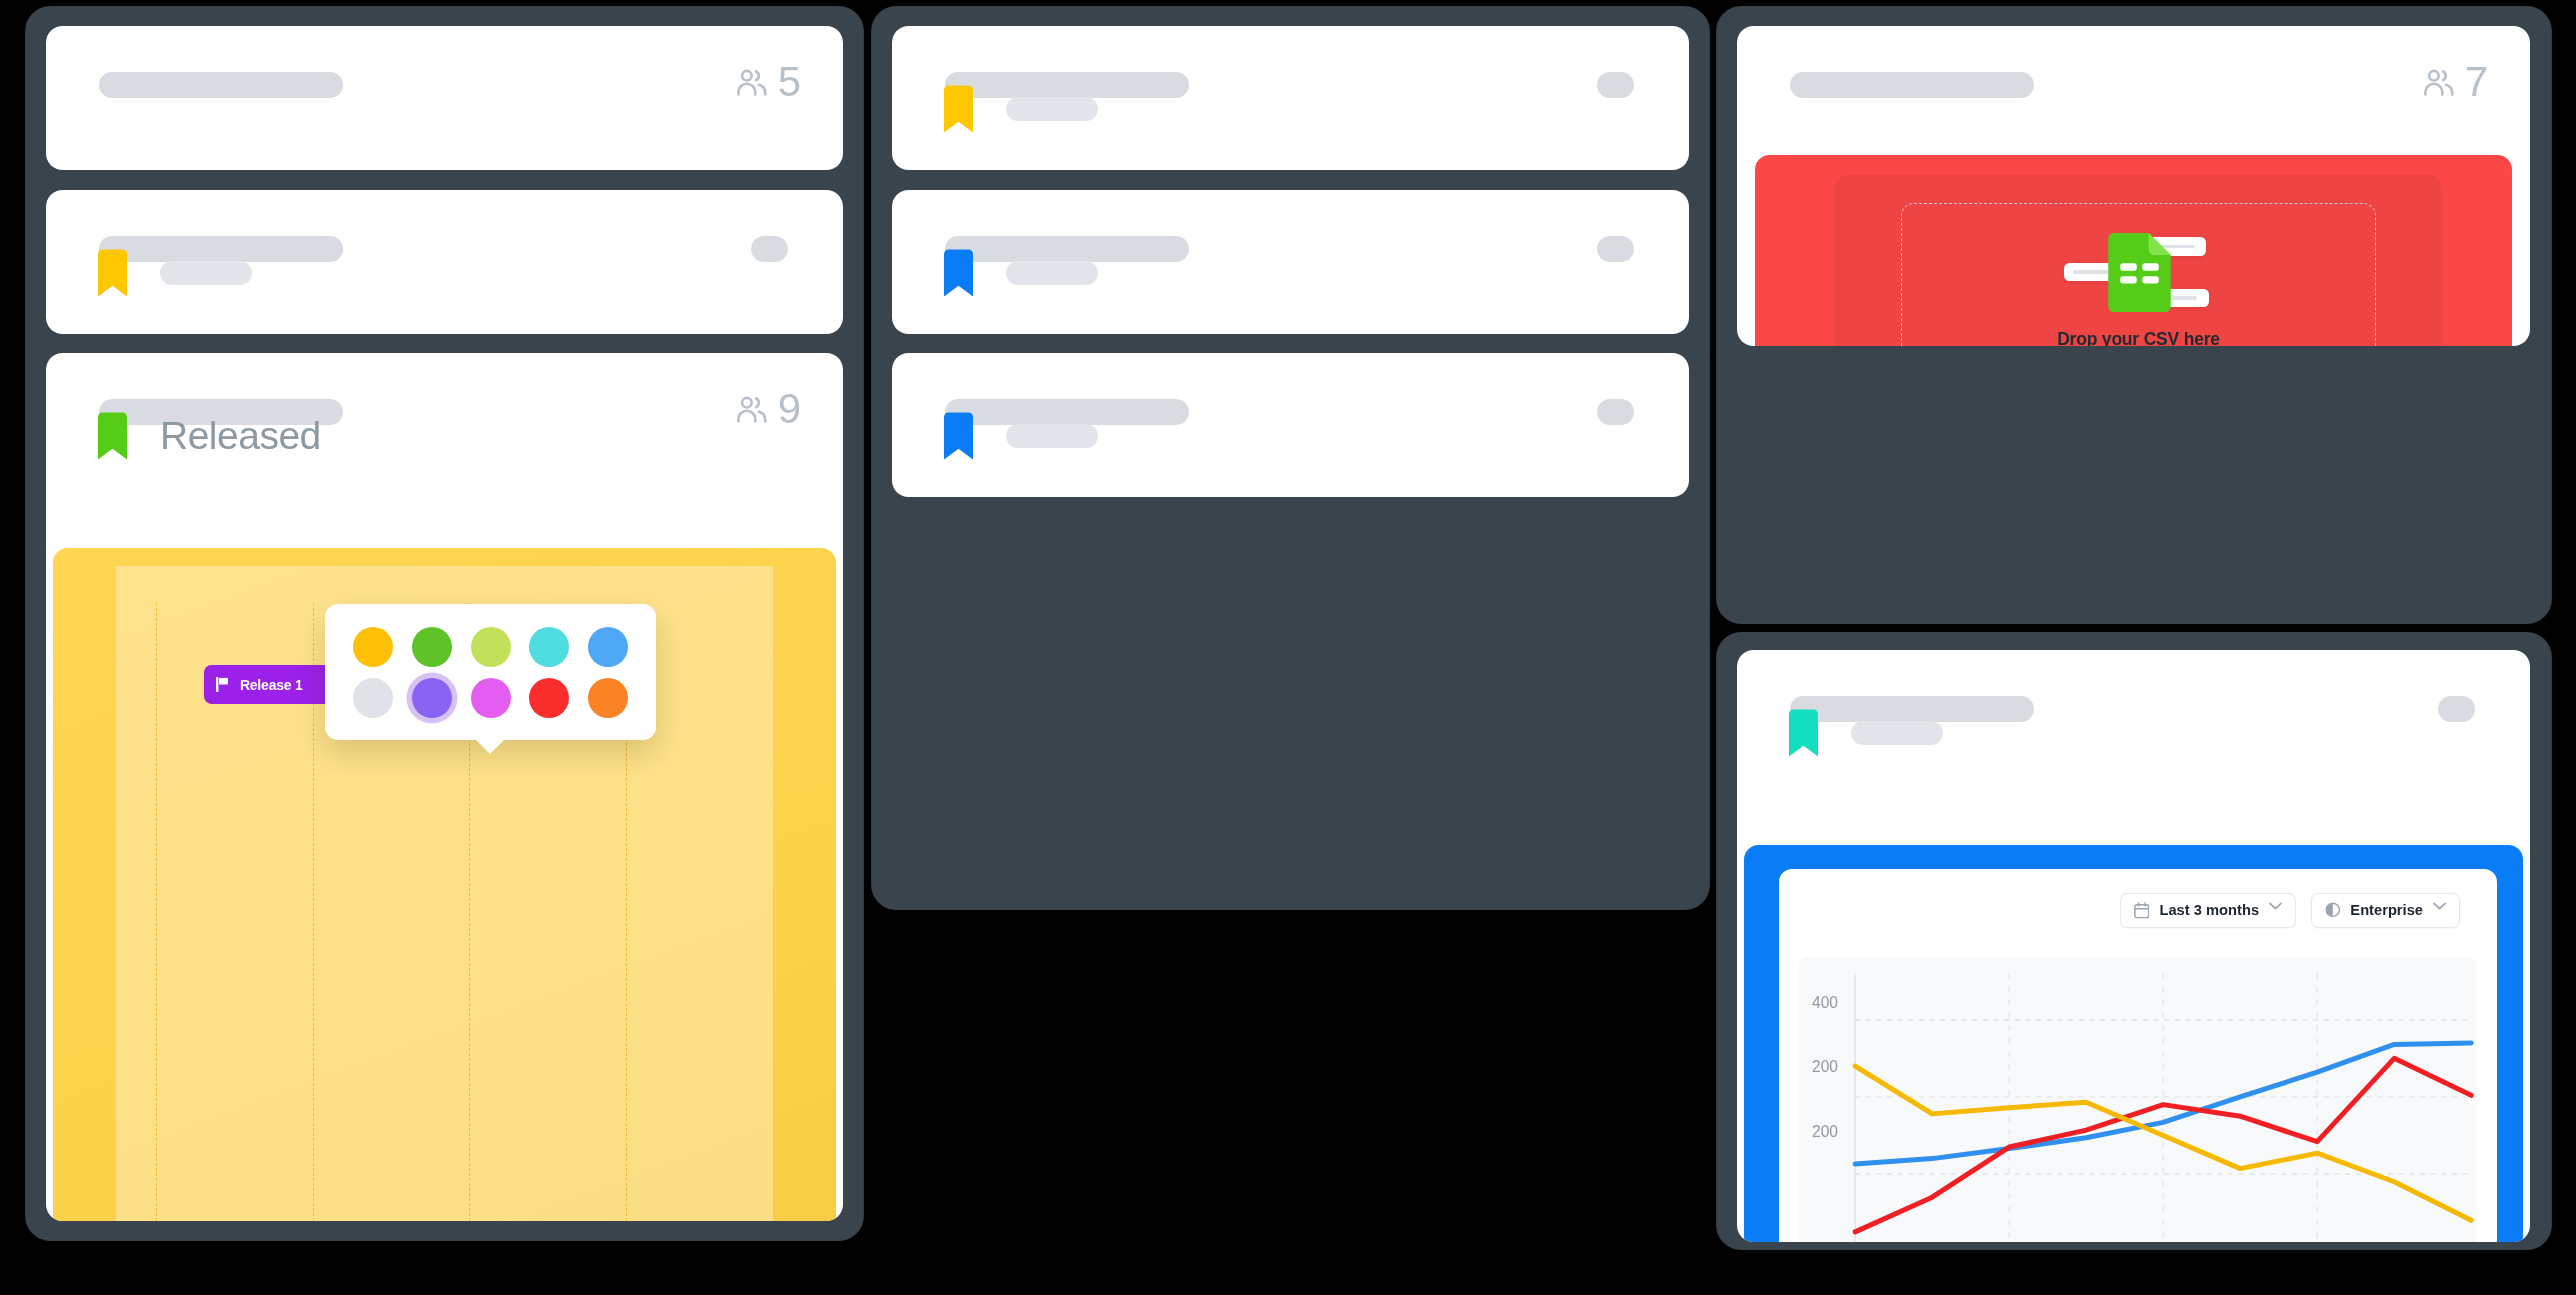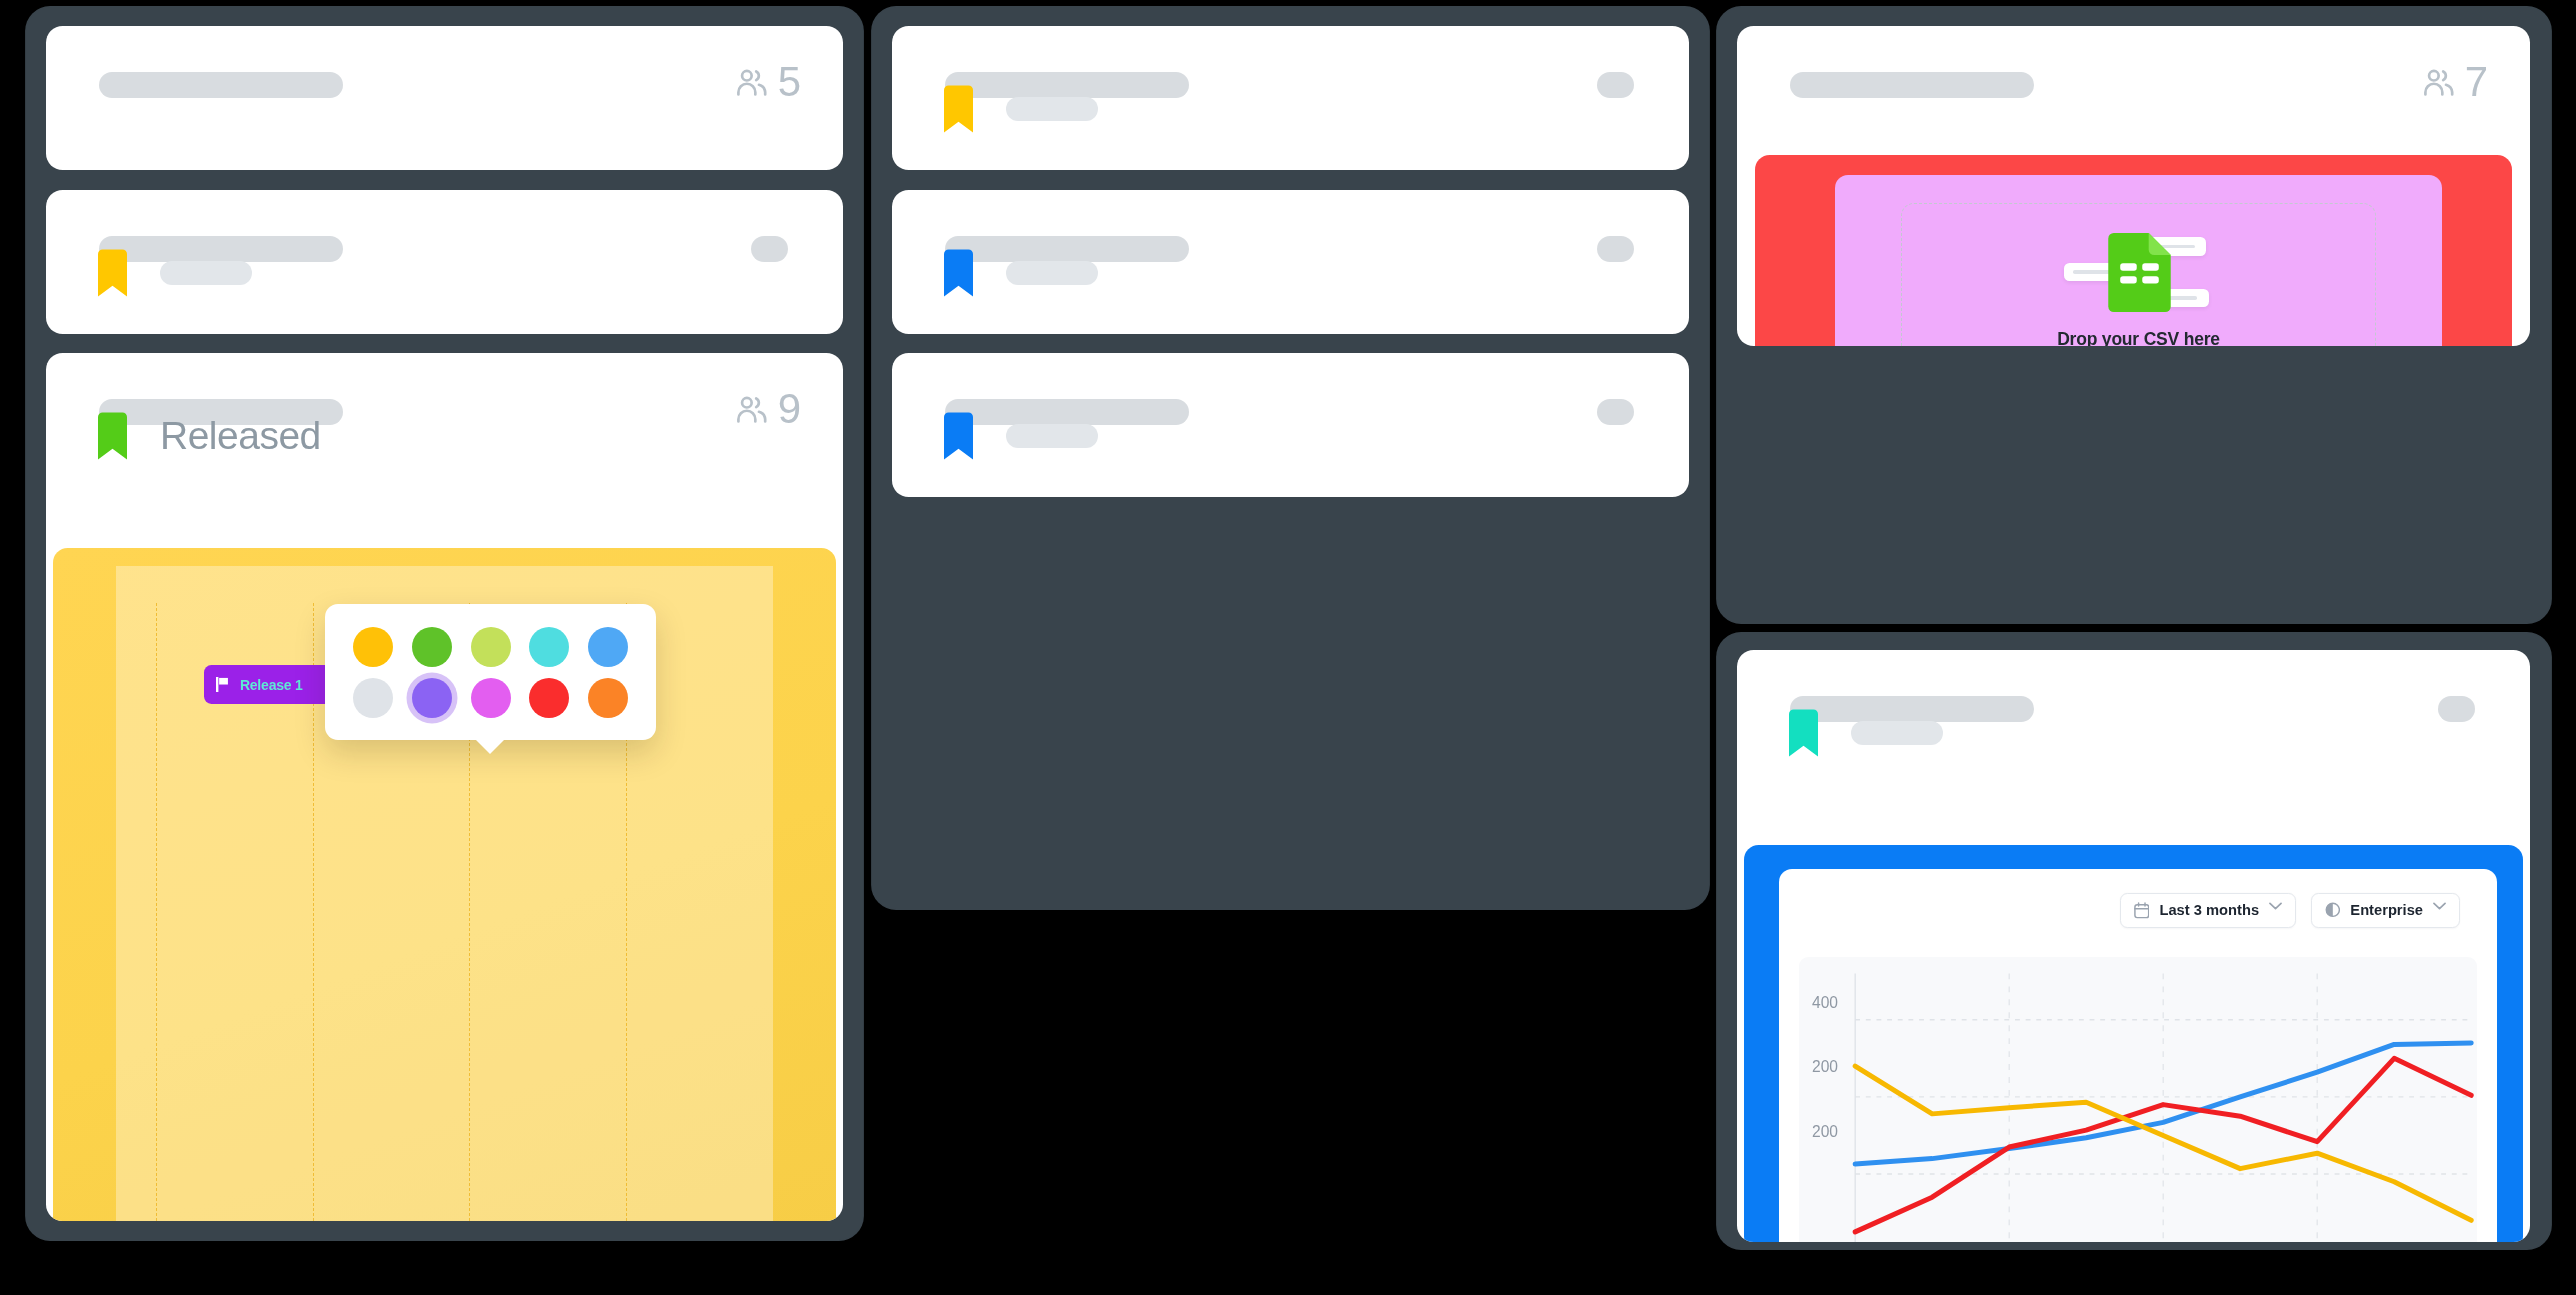--- a/index.html
+++ b/index.html
@@ -99,21 +99,21 @@
   
   .hero-red {
     position: absolute;
     left: 18.4px; right: 18.4px; top: 129px; bottom: -37px;
     background: #fc4747;
     border-radius: 14.7px;
   }
   .hero-inner {
     position: absolute;
     left: 98px; right: 88px; top: 149px; bottom: -55px;
-    background: #f0abfc;
+    background: #ef4444;
     border-radius: 13px;
     padding-left: 12px;
   }
   .dropzone {
     position: absolute;
     left: 66px; right: 66px; top: 28px; bottom: 18.4px;
     border: 1.8px dashed #c3c9d0;
     border-radius: 13px;
     display: flex; flex-direction: column;
     align-items: center; justify-content: flex-start;
@@ -155,21 +155,21 @@
   .vline { position: absolute; top: 37px; bottom: 0; width: 0; border-left: 1.8px dashed #f0bd35; }
   .release-bar {
     position: absolute;
     left: 88px; top: 99px; width: 256px; height: 39px;
     background: #9b21e8;
     border-radius: 7.4px;
     display: flex; align-items: center; gap: 9.2px;
     padding-left: 12px;
   }
   .release-bar .rtext {
-    color: #5eead4; font-size: 14px; font-weight: bold; letter-spacing: -0.2px;
+    color: #ffffff; font-size: 14px; font-weight: bold; letter-spacing: -0.2px;
   }
 
   .picker {
     position: absolute;
     left: 279px; top: 251px;
     width: 331px; height: 136px;
     background: #ffffff;
     border-radius: 13px;
     box-shadow: 0 13px 31px rgba(40,30,0,.17);
     display: flex; flex-direction: column;

